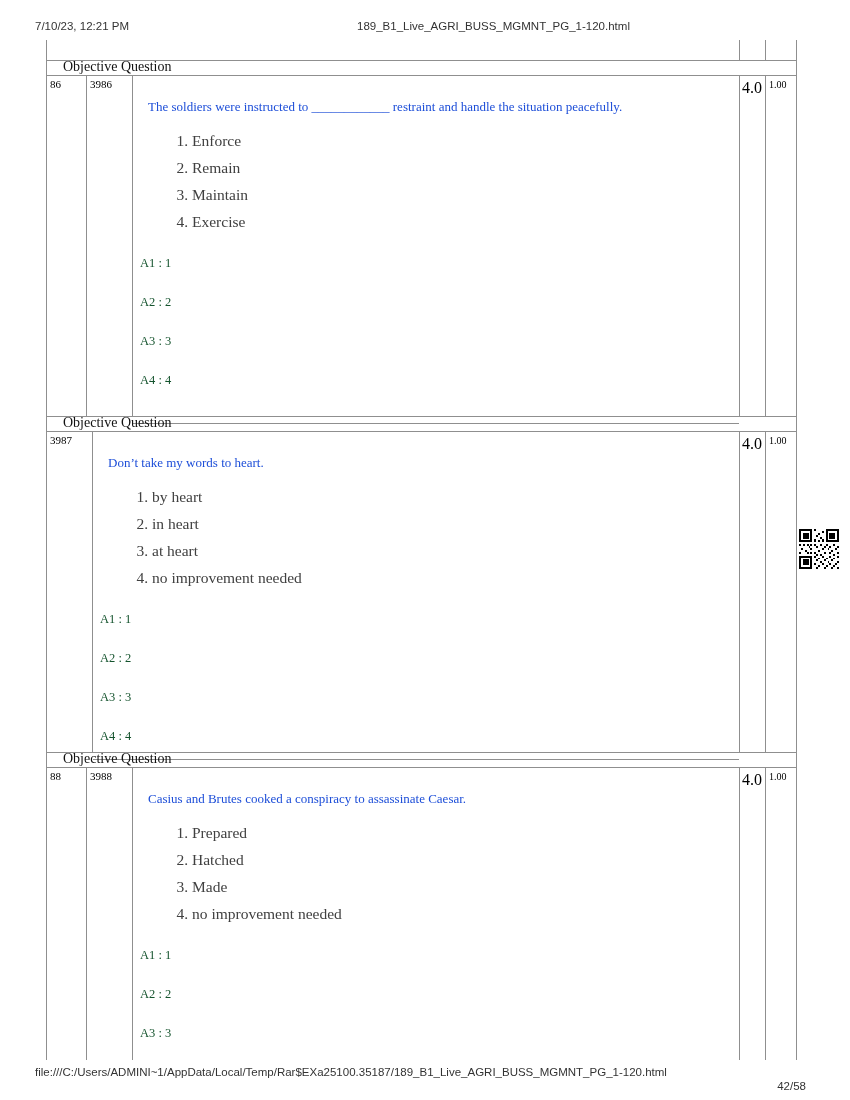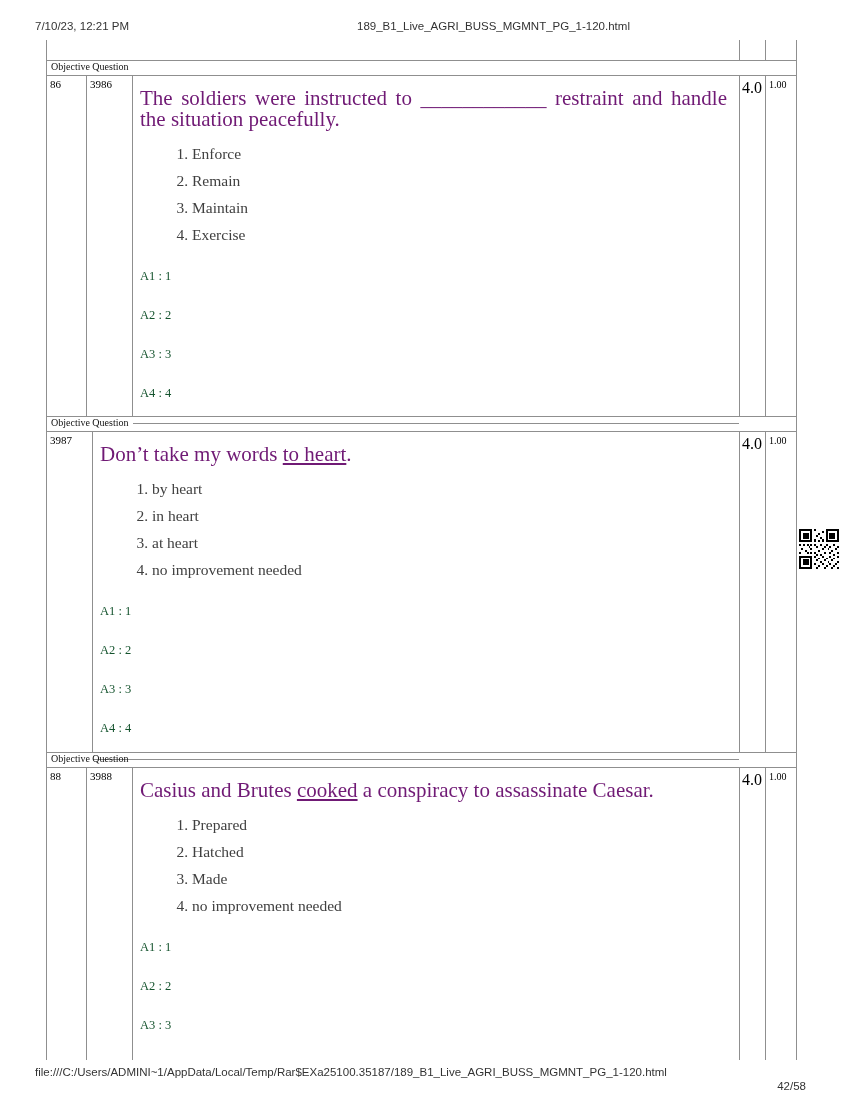--- a/index.html
+++ b/index.html
@@ -19,32 +19,32 @@
   #ftr-path{left:35px;top:1066px}
   #ftr-page{right:44px;top:1080px}
 
   
   #sheet{position:absolute;left:46px;top:40px;width:751px;height:1020px;overflow:hidden}
   .row{display:flex;border-left:1px solid #8f8f8f;border-right:1px solid #8f8f8f;border-top:1px solid #8f8f8f;background:#fff}
   .row.no-top{border-top:none}
   .c{border-right:1px solid #8f8f8f}
   .partial{height:20px}
   .pfill{flex:1}
-  .section-row{height:14px;font-size:10px;line-height:12px;padding-left:4px;color:#111}
+  .section-row{height:14px;font-size:14px;line-height:12px;padding-left:16px;color:#111}
   .qnum{width:24px;font-size:11px;padding:2px 12px 0 3px}
   .qid{width:42px;font-size:11px;padding:2px 0 0 3px}
   .qcontent{flex:1;min-width:0}
   .qinner{height:calc(100% - 5px);border-bottom:1px solid #8f8f8f;padding:12px 12px 0 7px;overflow:hidden}
   .marks{width:23px;font-size:16px;padding:3px 0 0 2px}
   .neg{width:27px;font-size:10px;padding:3px 0 0 3px}
   .q86{height:340px}
   .q87{height:320px}
   .q88{height:340px}
-  .qtext{margin:0;font-size:21px;line-height:21px;text-align:justify;color:#701a75}
-  .ul{text-decoration:underline}
+  .qtext{margin:8px;font-size:13px;line-height:21px;text-align:justify;color:#1d4ed8}
+  .ul{}
   .opts{margin:10px 0 0 0;padding:0 0 0 52px;font-size:15.5px;color:#404040}
   .opts li{line-height:27px}
   .answers{margin-top:22px;font-size:12.5px;color:#14532d}
   .ans{line-height:13px;margin-bottom:26px}
   #qr{position:absolute;left:799px;top:528px;width:40px;height:42px}
 </style>
 </head>
 <body>
 
 <div class="meta" id="hdr-date">7/10/23, 12:21 PM</div>

